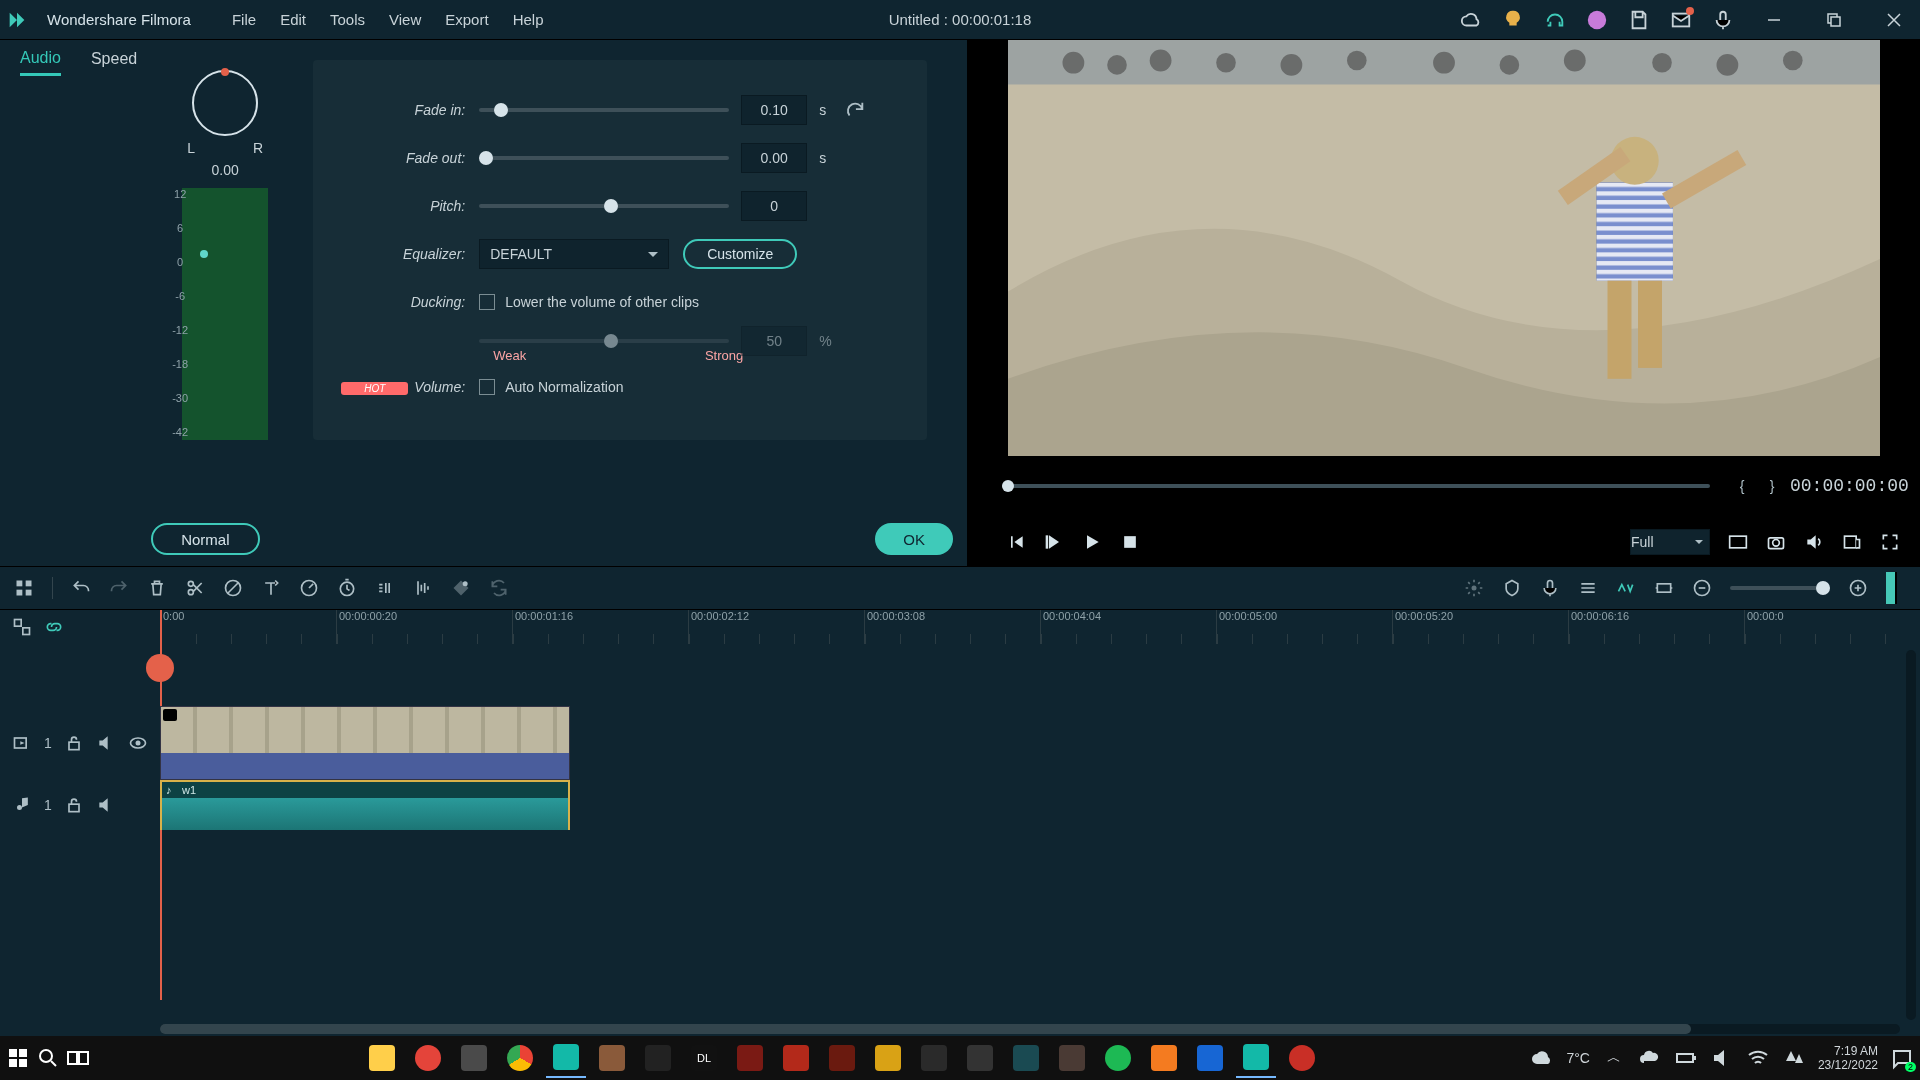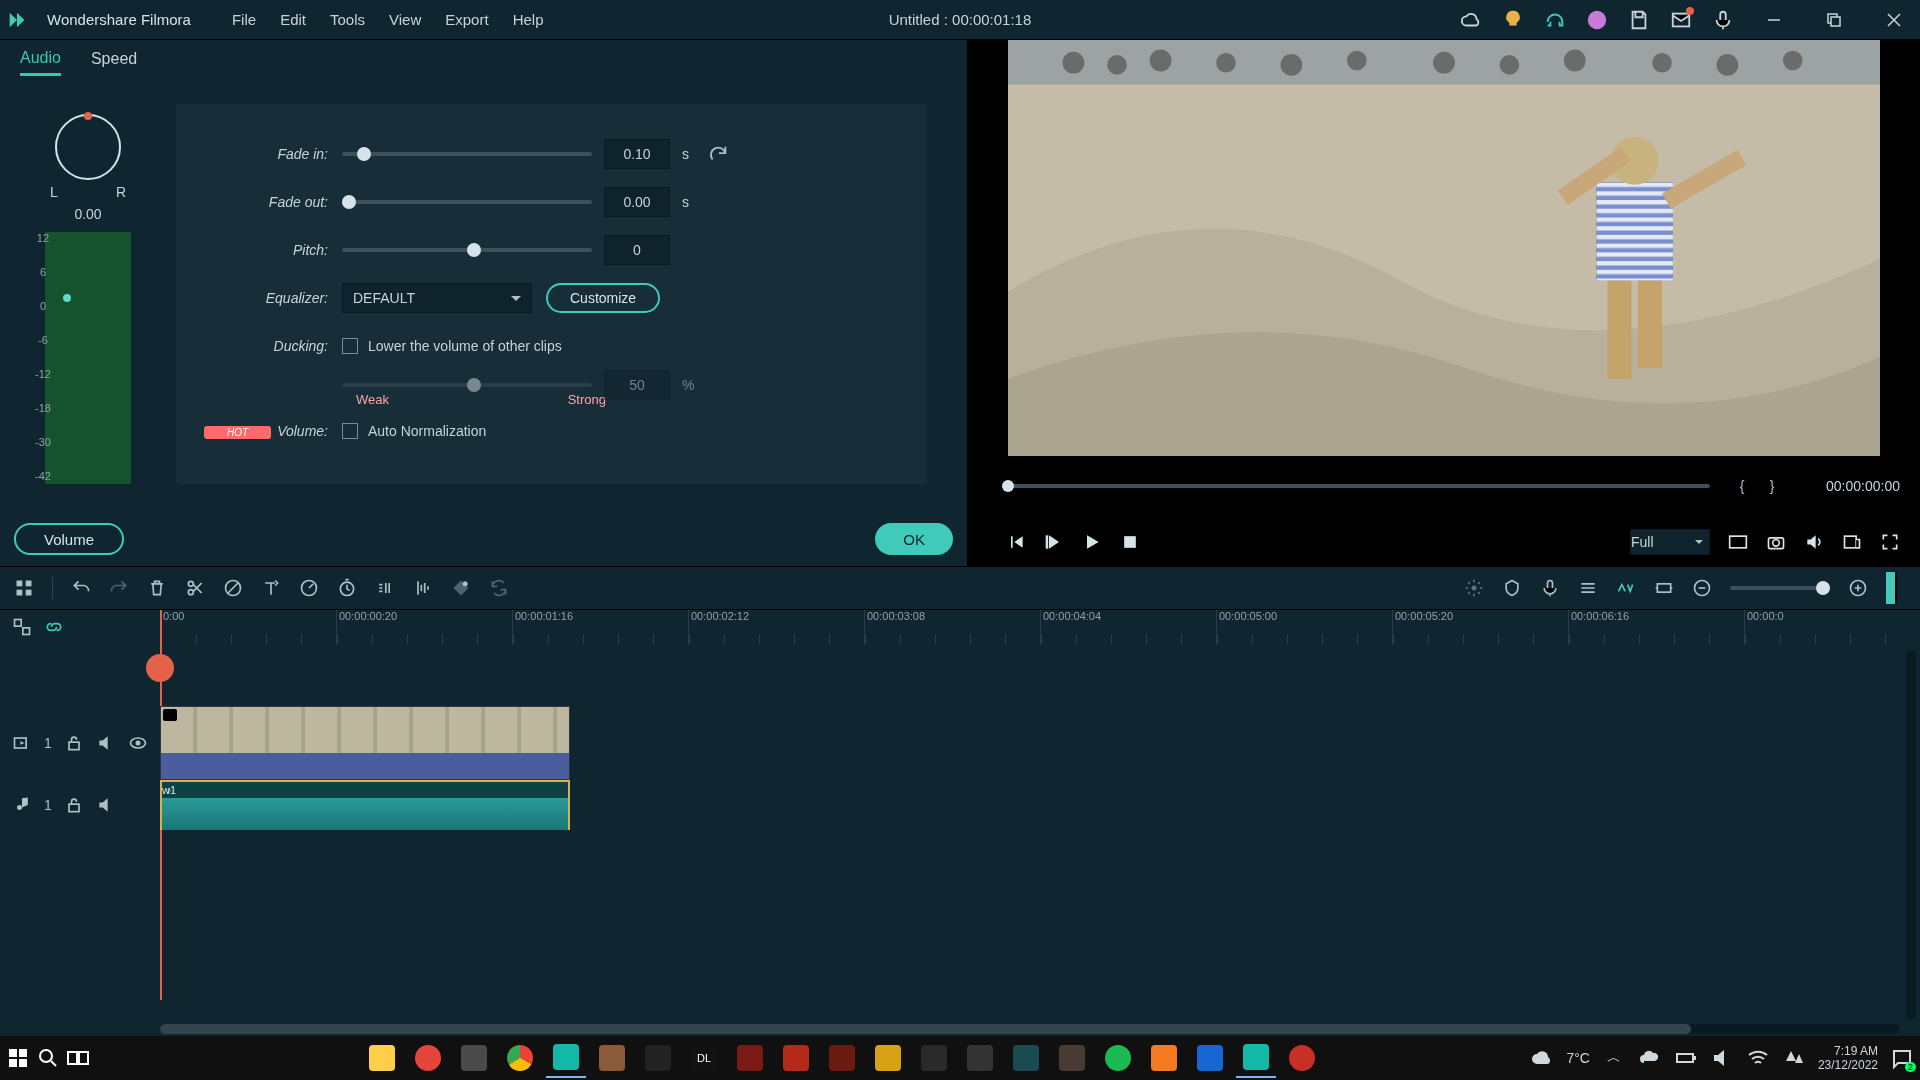--- a/index.html
+++ b/index.html
@@ -11,21 +11,21 @@
 .tb-app  { margin-left: 8px; font-size: 15px; color: #d6e3e9; }
 .tb-menus{ margin-left: 30px; display: flex; gap: 24px; }
 .tb-menus span{ font-size: 15px; cursor: pointer; }
 .tb-title{ position:absolute; left:50%; transform:translateX(-50%); font-size:15px; }
 .tb-right{ margin-left:auto; display:flex; align-items:center; gap:20px; }
 .tb-icon { width:22px; height:22px; display:flex; align-items:center; justify-content:center; color:#c8d3d8; }
 .win-btn { width:40px; height:40px; display:flex; align-items:center; justify-content:center; }
 
 
 .upper { height: 526px; display:flex; }
-.left-panel { width: 968px; border-right: 1px solid #000; display:flex; flex-direction:column; }
+.left-panel { width: 968px; border-right: 1px solid #000; display:flex; flex-direction:row; }
 .tabs { height:44px; display:flex; align-items:center; padding-left:20px; gap:30px; }
 .tab  { font-size:16px; padding-bottom:6px; }
 .tab.active { color:#34c8b8; border-bottom:3px solid #34c8b8; }
 
 .panel-body{ flex:1; position:relative; }
 
 
 .bal-col{ position:absolute; left:38px; top:30px; width:100px; text-align:center;}
 .knob   { width:66px; height:66px; border:2px solid #d6e3e9; border-radius:50%; margin:0 auto; position:relative;}
 .knob::after{content:""; position:absolute; top:-4px; left:50%; transform:translateX(-50%); width:8px; height:8px; background:#e4614a; border-radius:50%;}
@@ -59,21 +59,21 @@
 .btn.ok  { background:#3fcab9;color:#0f2530; margin-left:auto;}
 
 
 .preview{ flex:1; display:flex; flex-direction:column; background:#000;}
 .video  { flex:1; margin:0 40px; background:linear-gradient(#b8b2a0,#beb8a5); position:relative; overflow:hidden;}
 .video svg{width:100%;height:100%;}
 .playrow{ height:60px; display:flex; align-items:center; padding:0 20px; gap:6px;}
 .prog   { flex:1; height:4px; background:#3e5059; border-radius:2px; position:relative; margin:0 14px; display:flex;align-items:center;}
 .prog .ph{width:12px;height:12px;border-radius:50%;background:#d6e3e9;}
 .marker { width:24px;text-align:center;color:#aebfc6;}
-.time   { width:110px;text-align:right;font-size:14px;}
+.time   { width:110px;text-align:right;font-size:18px;font-family:Liberation Mono, monospace;}
 .pbtns  { display:flex;gap:18px;align-items:center; margin-left:18px;}
 .pbtn   { width:20px;height:20px;color:#d6e3e9;}
 .pright { margin-left:auto;display:flex;align-items:center;gap:18px;}
 .zoomsel{ width:80px;height:26px;background:#0f232d;border:1px solid #0a1a22;line-height:24px;position:relative;}
 .zoomsel::after{content:"";position:absolute;right:6px;top:10px;border:4px solid transparent;border-top-color:#aebfc6;}
 
 
 .toolbar{height:44px;background:#0f2530;display:flex;align-items:center;padding:0 14px;gap:18px;border-top:1px solid #000;border-bottom:1px solid #000;}
 .tl-sep{width:1px;height:22px;background:#33454d;}
 .tl-ic {width:20px;height:20px;color:#aebfc6;}
@@ -93,21 +93,21 @@
 .rseg{flex:1;position:relative;border-left:1px solid #2b3c43;}
 .rseg span{position:absolute;top:0;left:2px;}
 .rseg::after{content:"";position:absolute;bottom:0;left:0;right:0;height:10px;background:repeating-linear-gradient(90deg,#2b3c43 0,#2b3c43 1px,transparent 1px,transparent 20%);}
 .playhead{position:absolute;left:160px;top:0;bottom:40px;width:2px;background:#e4614a;}
 .playhead::before{content:"";position:absolute;top:44px;left:-14px;width:28px;height:28px;border-radius:50%;background:#e4614a;}
 .tracks{position:absolute;left:160px;right:0;top:96px;}
 .clip-video{height:74px;width:410px;background:#4a5d9c;border:1px solid #334;}
 .clip-video .thumbs{height:46px;background:repeating-linear-gradient(90deg,#bdb7a0 0,#bdb7a0 32px,#a7a28b 32px,#a7a28b 36px);position:relative;}
 .clip-video .thumbs::before{content:"";position:absolute;left:2px;top:2px;width:14px;height:12px;background:#000;border-radius:2px;}
 .clip-audio{height:50px;width:410px;background:#155a5c;border:2px solid #d8b24a;margin-top:0;position:relative;}
-.clip-audio .hdr{height:16px;background:#0d4244;font-size:11px;color:#cfe7e6;line-height:16px;}
+.clip-audio .hdr{height:16px;background:#0d4244;font-size:11px;color:#cfe7e6;padding-left:20px;line-height:16px;}
 .clip-audio .hdr::before{content:"♪";position:absolute;left:4px;top:0;font-size:11px;}
 .clip-audio .wave{height:32px;background:linear-gradient(#2a9a9a,#1c7575);}
 .hscroll{position:absolute;left:160px;right:20px;bottom:6px;height:10px;background:#0a1a22;border-radius:5px;}
 .hscroll .bar{height:100%;width:88%;background:#33454d;border-radius:5px;}
 .vscroll{position:absolute;right:4px;top:40px;bottom:20px;width:10px;background:#0a1a22;border-radius:5px;}
 
 
 .taskbar{position:absolute;left:0;right:0;bottom:0;height:44px;background:#101010;display:flex;align-items:center;padding:0 6px;gap:6px;}
 .sysico {width:24px;height:24px;display:flex;align-items:center;justify-content:center;color:#d0d6da;}
 .tbapp  {width:40px;height:40px;display:flex;align-items:center;justify-content:center;}
@@ -287,21 +287,21 @@
 
         <div class="row">
           <span class="lbl"><span class="hot">HOT</span><span>Volume:</span></span>
           <span class="cbx"></span>
           <span>Auto Normalization</span>
         </div>
 
       </div>
 
       <div class="btnbar">
-        <button class="btn reset">Volume</button>
+        <button class="btn reset">Normal</button>
         <button class="btn ok">OK</button>
       </div>
     </div>
   </div>
 
   <div class="preview">
     <div class="video">
       <svg viewBox="0 0 800 440" preserveAspectRatio="xMidYMid slice">
         <rect width="800" height="440" fill="#c4bca6"></rect>
         <rect width="800" height="70" fill="#9da3a2"></rect>

